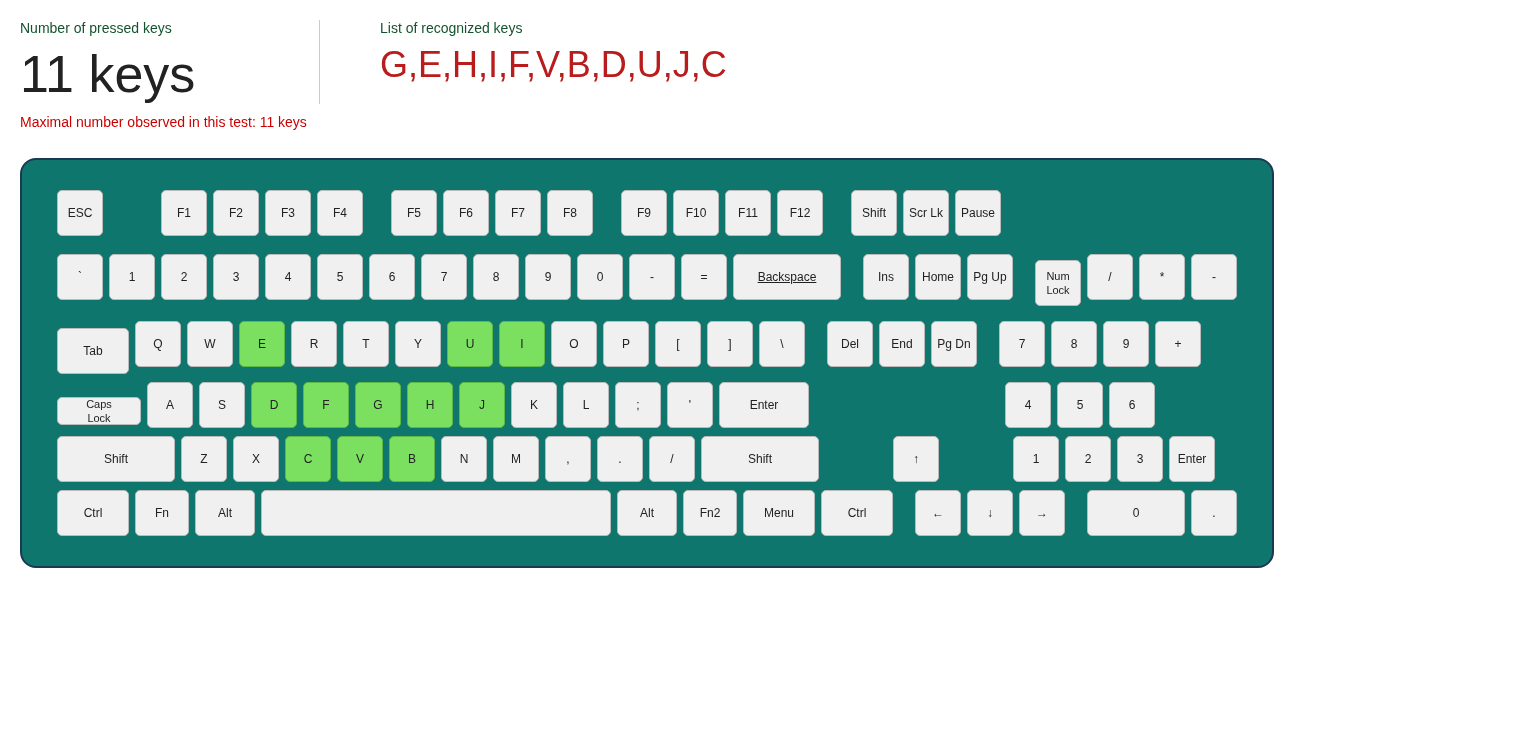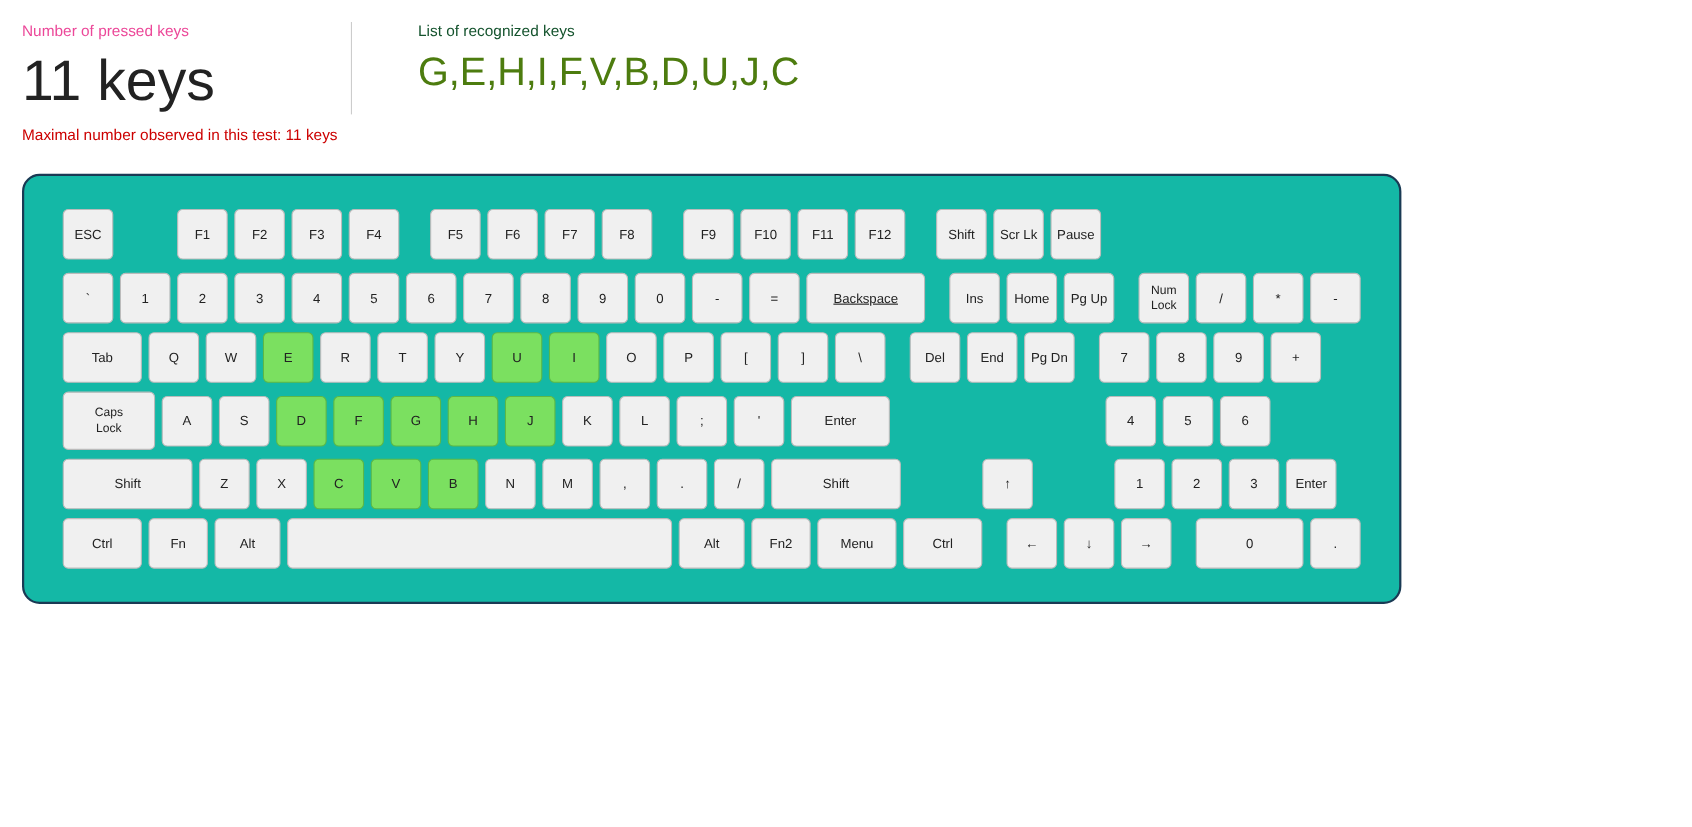--- a/index.html
+++ b/index.html
@@ -13,53 +13,53 @@
       align-items: flex-start;
       margin-bottom: 10px;
     }
     .pressed-count-block {
       min-width: 300px;
       border-right: 1px solid #ccc;
       padding-right: 20px;
     }
     .pressed-label {
       font-size: 14px;
-      color: #ec4899;
+      color: #14532d;
       margin-bottom: 8px;
     }
     .pressed-number {
       font-size: 52px;
       font-weight: 300;
       color: #222;
     }
     .recognized-block {
       padding-left: 60px;
     }
     .recognized-label {
       font-size: 14px;
       color: #14532d;
       margin-bottom: 8px;
     }
     .recognized-keys {
       font-size: 36px;
       font-weight: 400;
-      color: #4d7c0f;
+      color: #b91c1c;
     }
     .maximal-line {
       font-size: 14px;
       color: #333;
       margin-bottom: 28px;
     }
     .maximal-line span {
       color: #c00;
     }
 
     
     .keyboard-container {
-      background: #14b8a6;
+      background: #0f766e;
       border-radius: 16px;
       padding: 30px 35px;
       display: inline-block;
       border: 2px solid #1a3a54;
       max-width: 1460px;
     }
 
     .keyboard {
       display: flex;
       flex-direction: column;
@@ -94,35 +94,36 @@
     .key.pressed {
       background: #7be060;
       border-color: #5db845;
     }
     .key.wide-backspace { min-width: 108px; text-decoration: underline; }
     .key.wide-enter { min-width: 90px; height: 46px; }
     .key.wide-shift-l { min-width: 118px; }
     .key.wide-shift-r { min-width: 118px; }
     .key.wide-ctrl  { min-width: 72px; }
     .key.wide-space { flex: 1; min-width: 280px; }
-    .key.wide-caps  { min-width: 84px; height: 53px; }
-    .key.wide-tab   { min-width: 72px; }
+    .key.wide-caps  { min-width: 84px; height: 28px; }
+    .key.wide-tab   { min-width: 72px; margin-top: 14px; }
     .key.wide-fn    { min-width: 54px; }
     .key.wide-alt   { min-width: 60px; }
 
     .fn-row { margin-bottom: 4px; }
 
     
     .key-two-line {
       font-size: 11px;
       display: flex;
       flex-direction: column;
       align-items: center;
       justify-content: center;
       line-height: 1.3;
+      margin-top: 12px;
     }
     .numpad-0-key {
       grid-column: 1 / 3;
       min-width: calc(92px + 6px);
       background: #f0f0f0;
       border: 1px solid #bbb;
       border-radius: 5px;
       display: flex;
       align-items: center;
       justify-content: center;

